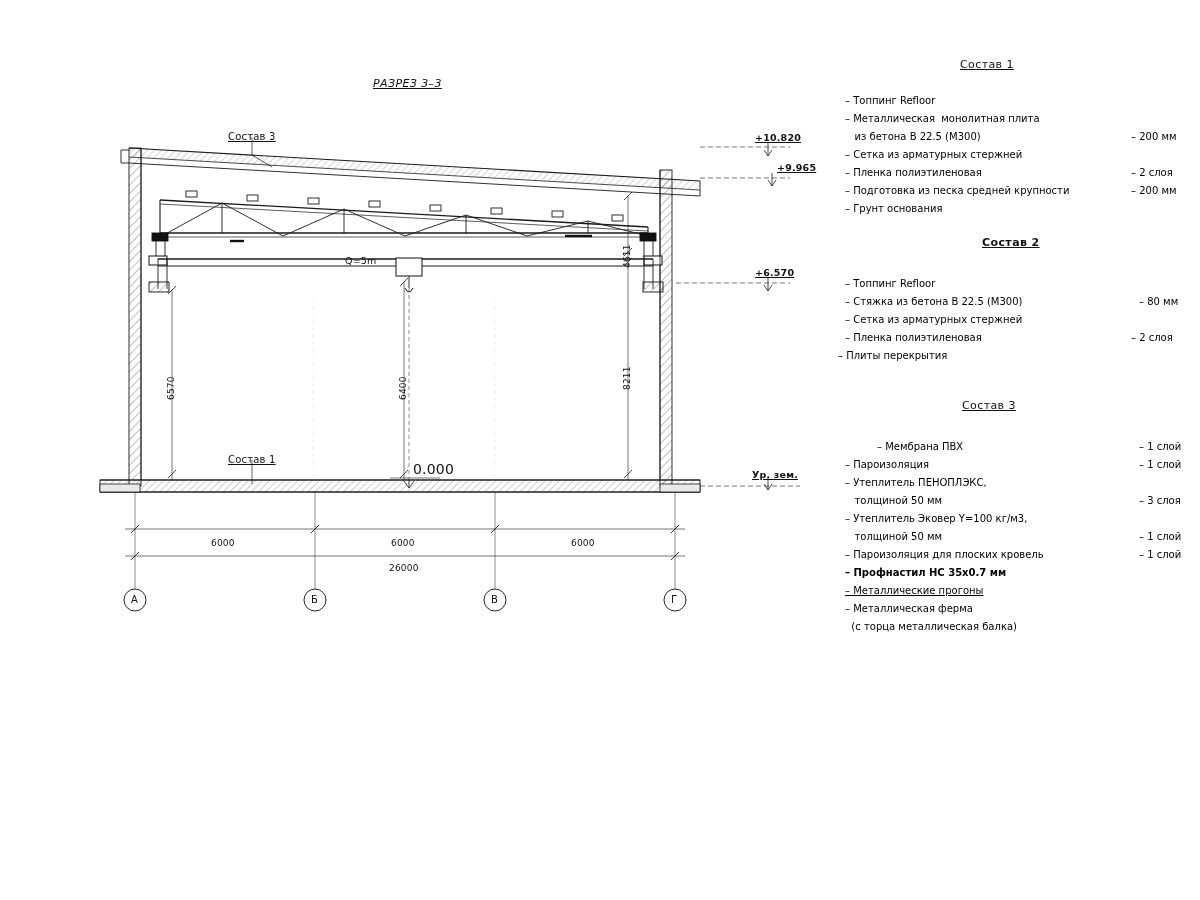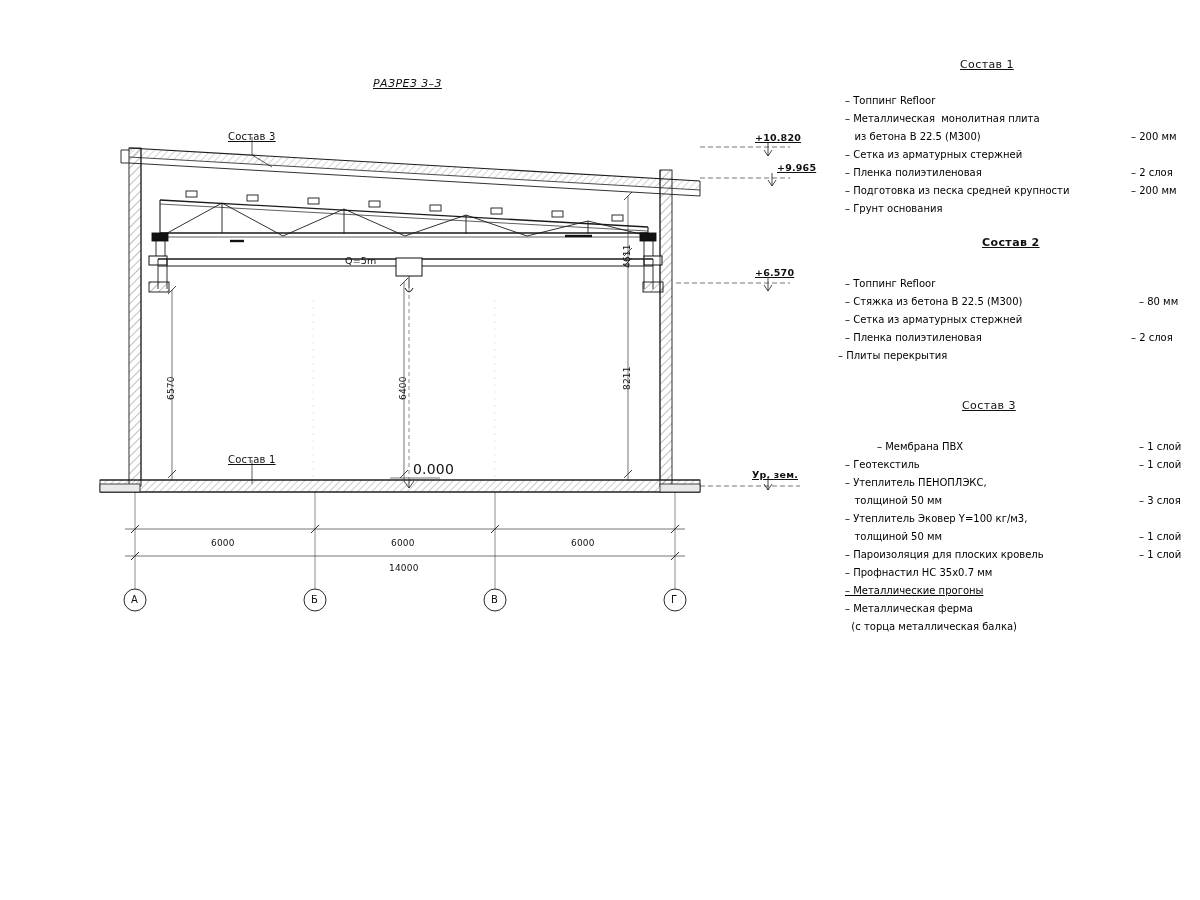--- a/index.html
+++ b/index.html
@@ -259,21 +259,21 @@
   <div class="txt" style="left:413px; top:461px; font-size:14px;">0.000</div>
 
   <div class="txt vert" style="left:166px; top:400px;">6570</div>
   <div class="txt vert" style="left:398px; top:400px;">6400</div>
   <div class="txt vert" style="left:622px; top:390px;">8211</div>
   <div class="txt vert" style="left:622px; top:268px;">4611</div>
 
   <div class="txt dimtxt" style="left:211px; top:538px;">6000</div>
   <div class="txt dimtxt" style="left:391px; top:538px;">6000</div>
   <div class="txt dimtxt" style="left:571px; top:538px;">6000</div>
-  <div class="txt dimtxt" style="left:389px; top:563px;">14000</div>
+  <div class="txt dimtxt" style="left:389px; top:563px;">26000</div>
 
   <div class="txt axis-label" style="left:131px; top:594px;">А</div>
   <div class="txt axis-label" style="left:311px; top:594px;">Б</div>
   <div class="txt axis-label" style="left:491px; top:594px;">В</div>
   <div class="txt axis-label" style="left:671px; top:594px;">Г</div>
 
   <div class="txt ttl underline" style="left:960px; top:58px;">Состав 1</div>
 
   <div class="spec-line" style="left:845px; top:95px;">– Топпинг Refloor</div>
   <div class="spec-line" style="left:845px; top:113px;">– Металлическая  монолитная плита</div>
@@ -293,28 +293,28 @@
   <div class="spec-val" style="left:1139px; top:296px;">– 80 мм</div>
   <div class="spec-line" style="left:845px; top:314px;">– Сетка из арматурных стержней</div>
   <div class="spec-line" style="left:845px; top:332px;">– Пленка полиэтиленовая</div>
   <div class="spec-val" style="left:1131px; top:332px;">– 2 слоя</div>
   <div class="spec-line" style="left:838px; top:350px;text-align:right;">– Плиты перекрытия</div>
 
   <div class="txt ttl underline" style="left:962px; top:399px;">Состав 3</div>
 
   <div class="spec-line" style="left:845px; top:441px;margin-left:32px;">– Мембрана ПВХ</div>
   <div class="spec-val" style="left:1139px; top:441px;">– 1 слой</div>
-  <div class="spec-line" style="left:845px; top:459px;">– Геотекстиль</div>
+  <div class="spec-line" style="left:845px; top:459px;">– Пароизоляция</div>
   <div class="spec-val" style="left:1139px; top:459px;">– 1 слой</div>
   <div class="spec-line" style="left:845px; top:477px;">– Утеплитель ПЕНОПЛЭКС,</div>
   <div class="spec-line" style="left:845px; top:495px;">   толщиной 50 мм</div>
   <div class="spec-val" style="left:1139px; top:495px;">– 3 слоя</div>
   <div class="spec-line" style="left:845px; top:513px;">– Утеплитель Эковер Y=100 кг/м3,</div>
   <div class="spec-line" style="left:845px; top:531px;">   толщиной 50 мм</div>
   <div class="spec-val" style="left:1139px; top:531px;">– 1 слой</div>
   <div class="spec-line" style="left:845px; top:549px;">– Пароизоляция для плоских кровель</div>
   <div class="spec-val" style="left:1139px; top:549px;">– 1 слой</div>
-  <div class="spec-line" style="left:845px; top:567px;">– Профнастил НС 35х0.7 мм</div>
+  <div class="spec-line" style="left:845px; top:567px;font-weight:bold;">– Профнастил НС 35х0.7 мм</div>
   <div class="spec-line" style="left:845px; top:585px;text-decoration:underline;">– Металлические прогоны</div>
   <div class="spec-line" style="left:845px; top:603px;">– Металлическая ферма</div>
   <div class="spec-line" style="left:845px; top:621px;">  (с торца металлическая балка)</div>
 
 </div>
 
 </body></html>

